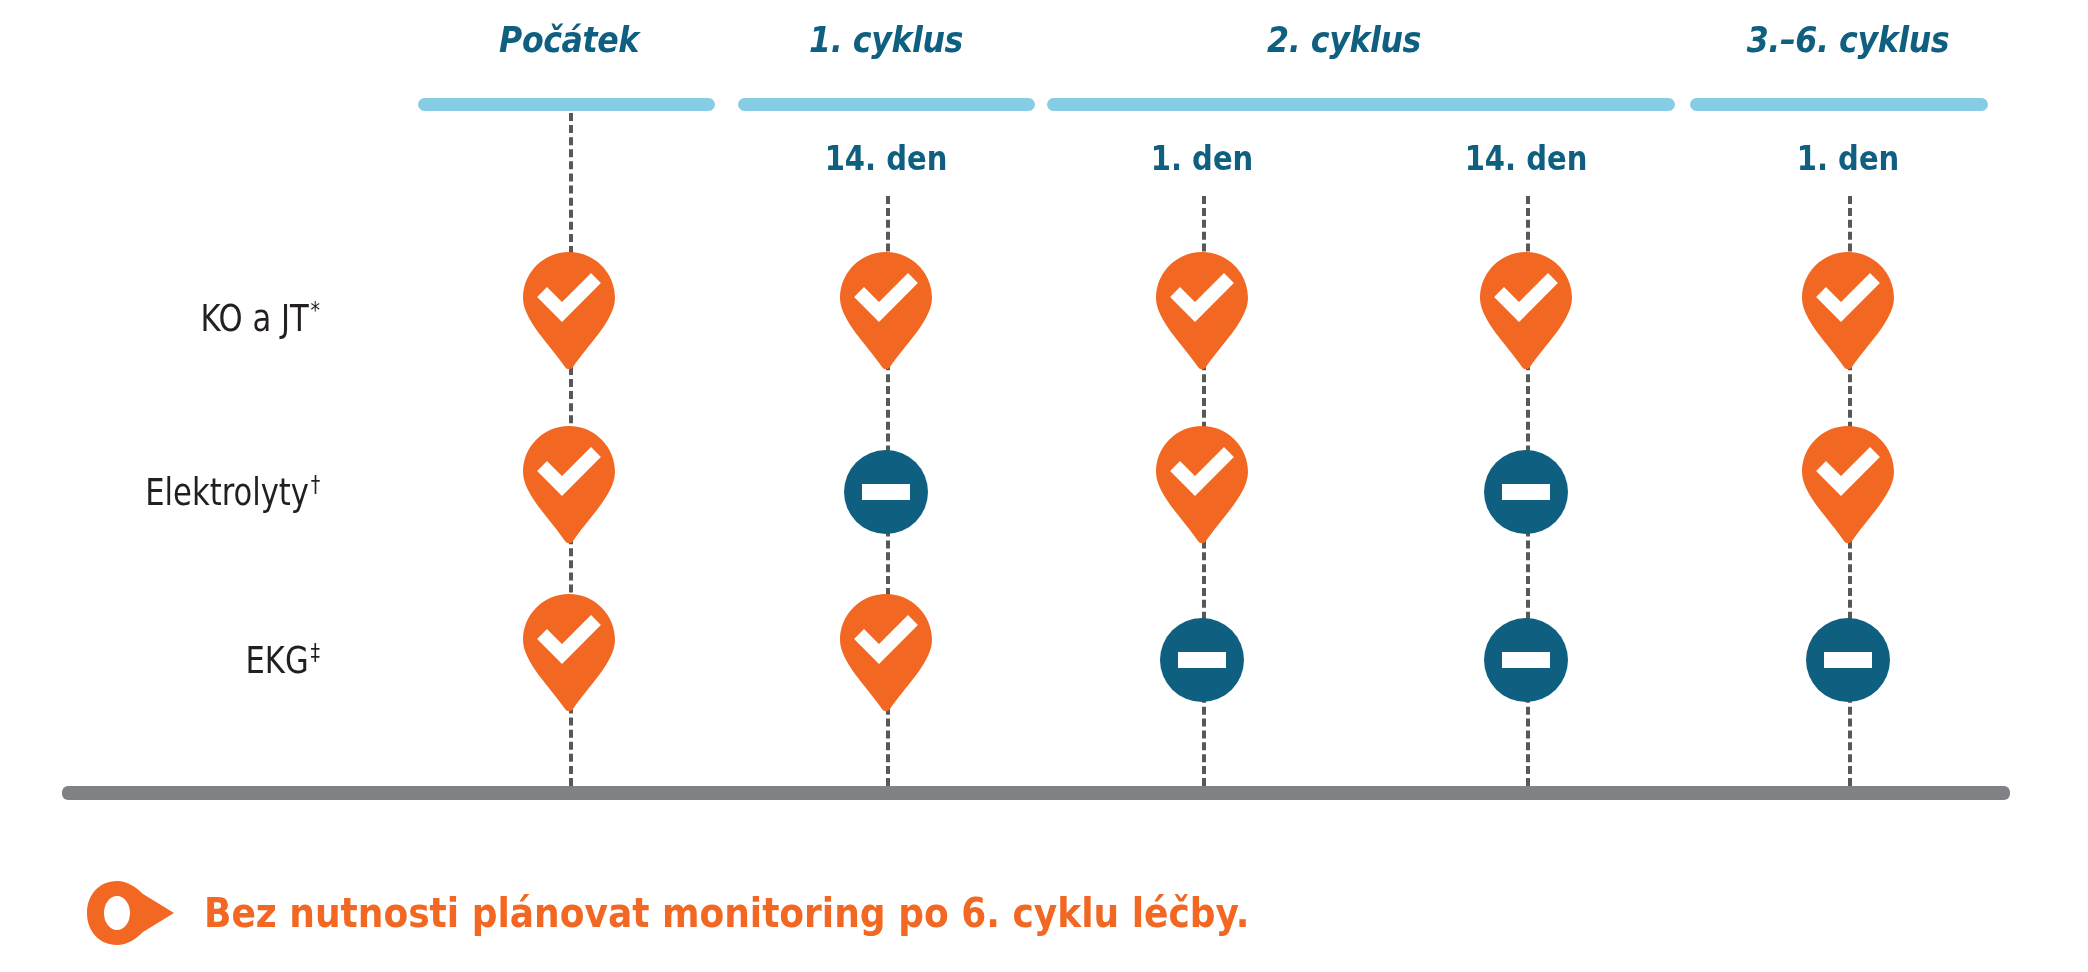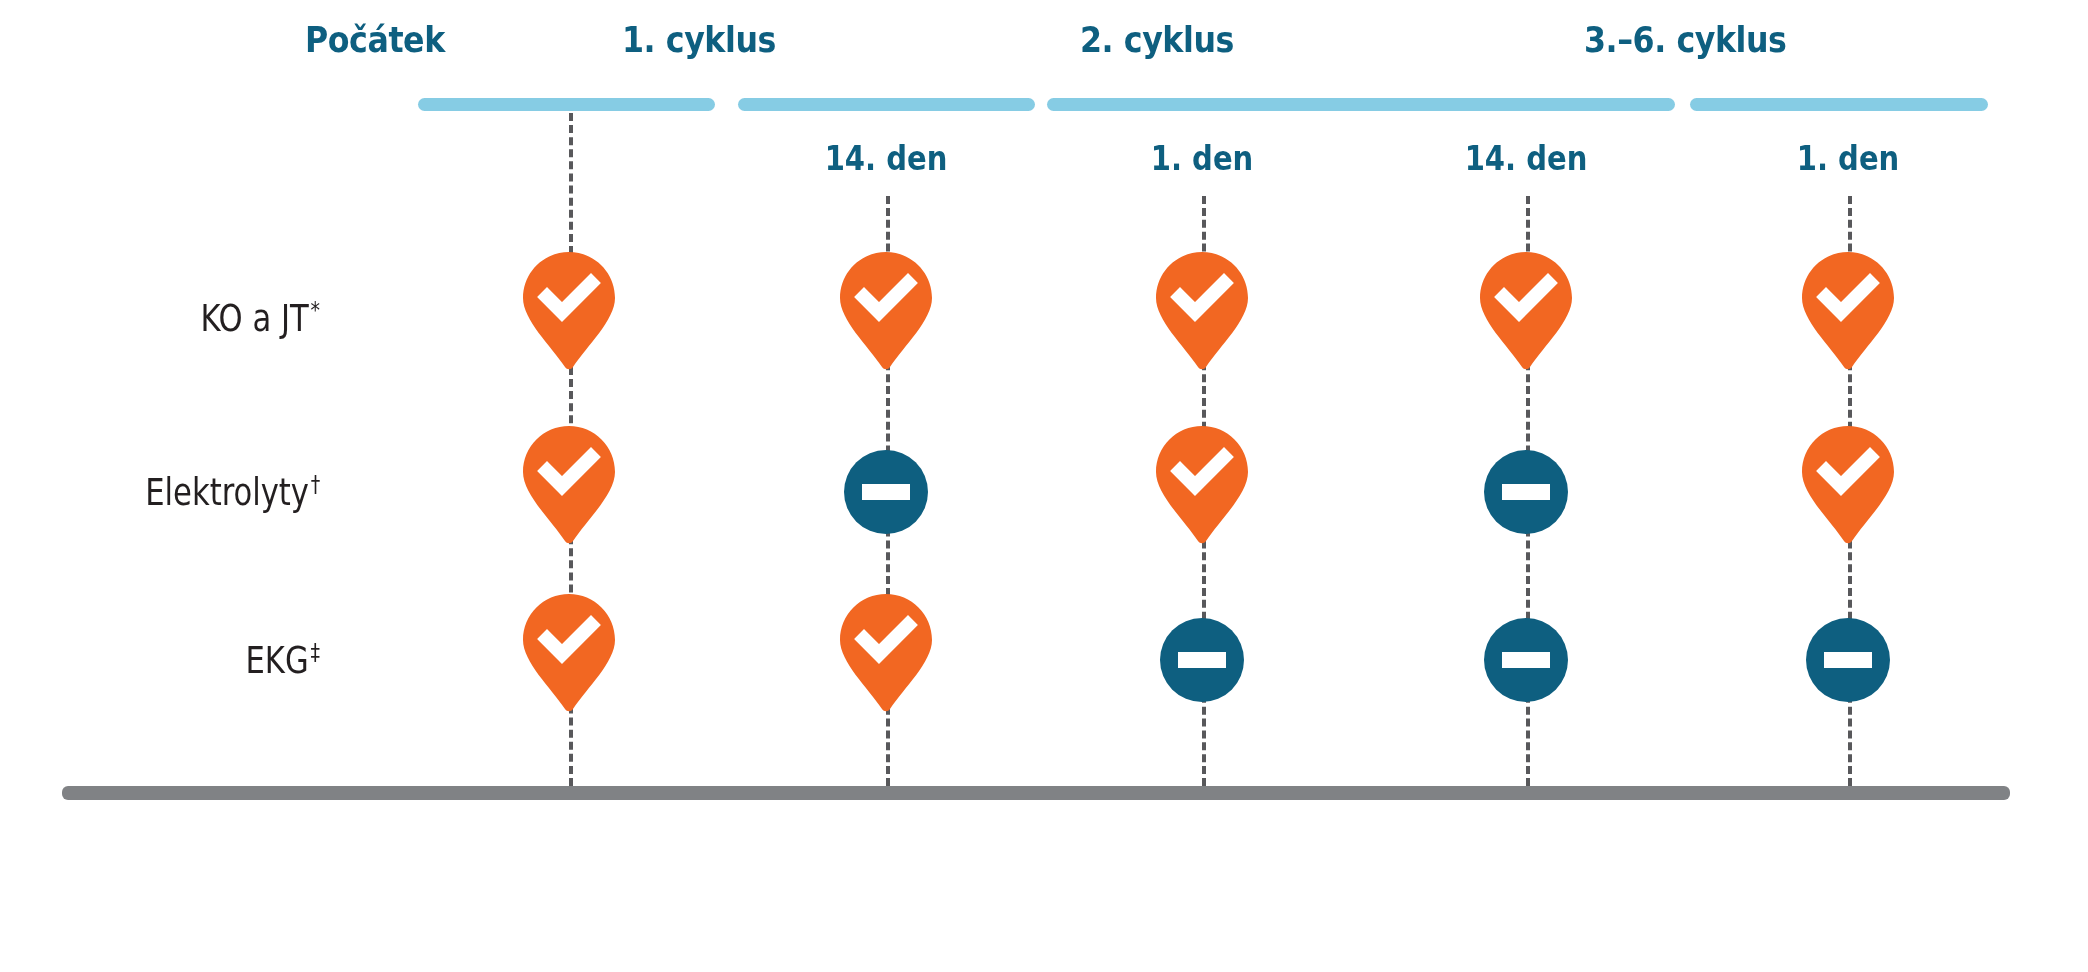--- a/index.html
+++ b/index.html
@@ -17,20 +17,22 @@
   #root {
     position: relative;
     width: 2088px;
     height: 972px;
     background: #ffffff;
   }
 
   
   .cycle-group {
     position: absolute;
+    text-align: center;
+    font-style: italic;
   }
   .cycle-label {
     font-family: "DejaVu Sans", sans-serif;
     font-weight: bold;
     font-size: 36px;
     letter-spacing: -0.5px;
     color: #0e5f80;
     white-space: nowrap;
     line-height: 1;
     transform: scaleX(0.88);
@@ -219,14 +221,23 @@
           <rect x="20" y="36" width="48" height="16" fill="#ffffff"></rect>
         </svg></div>
       <div class="marker" style="left: 1848px; top: 660px;"><svg width="88" height="88" viewBox="0 0 88 88" xmlns="http://www.w3.org/2000/svg">
           <circle cx="44" cy="44" r="42" fill="#0e5f80"></circle>
           <rect x="20" y="36" width="48" height="16" fill="#ffffff"></rect>
         </svg></div>
     </div>
 
   <div class="baseline" id="baseline" style="left: 62px; width: 1948px; top: 786px; height: 14px; background: rgb(128, 130, 133);"></div>
 
+  <div class="footnote" id="footnote" style="left:86px; top:880px;">
+    <span class="footnote-icon">
+      <svg width="92" height="66" viewBox="0 0 92 66" xmlns="http://www.w3.org/2000/svg">
+        <path d="M31 1 C13 1 1 15 1 33 C1 51 13 65 31 65 C41 65 50 59 57 52 L88 33 L57 14 C50 7 41 1 31 1 Z" fill="#f26722"></path>
+        <ellipse cx="31" cy="33" rx="13" ry="17" fill="#ffffff"></ellipse>
+      </svg>
+    </span>
+    <span class="footnote-text">Bez nutnosti plánovat monitoring po 6. cyklu léčby.</span>
+  </div>
 
 </div>
 
 </body></html>

